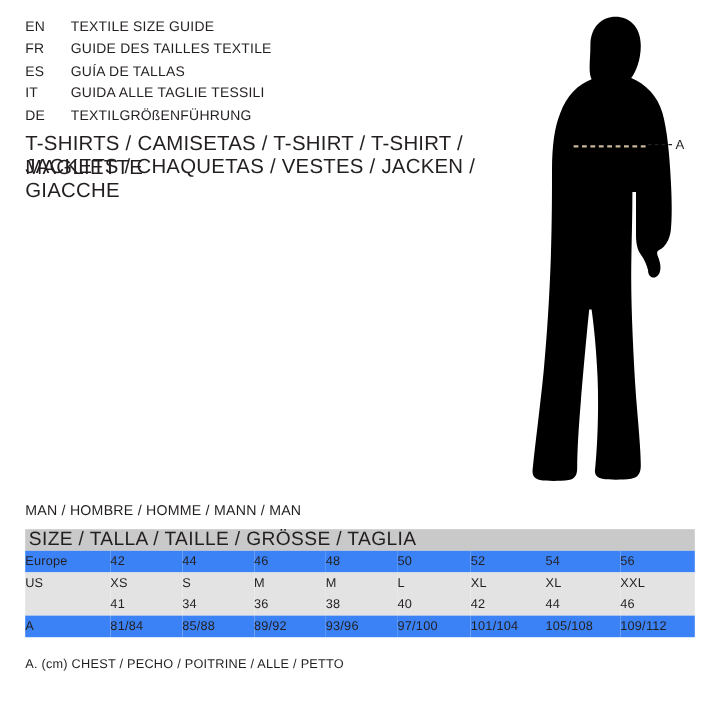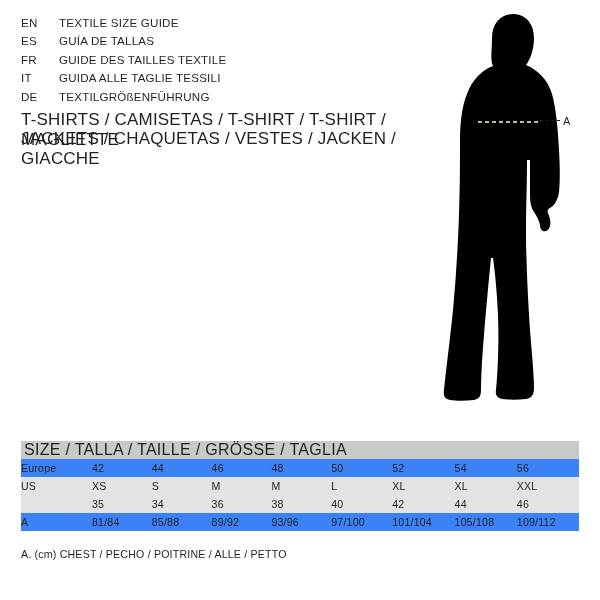--- a/index.html
+++ b/index.html
@@ -145,26 +145,26 @@
 <body>
 
 <div class="page">
 
   <div class="lang-block">
     <div class="lang-row">
       <span class="lang-code">EN</span>
       <span class="lang-text">TEXTILE SIZE GUIDE</span>
     </div>
     <div class="lang-row">
+      <span class="lang-code">FR</span>
+      <span class="lang-text">GUIDE DES TAILLES TEXTILE</span>
+    </div>
+    <div class="lang-row">
       <span class="lang-code">ES</span>
       <span class="lang-text">GUÍA DE TALLAS</span>
-    </div>
-    <div class="lang-row">
-      <span class="lang-code">FR</span>
-      <span class="lang-text">GUIDE DES TAILLES TEXTILE</span>
     </div>
     <div class="lang-row">
       <span class="lang-code">IT</span>
       <span class="lang-text">GUIDA ALLE TAGLIE TESSILI</span>
     </div>
     <div class="lang-row">
       <span class="lang-code">DE</span>
       <span class="lang-text">TEXTILGRÖßENFÜHRUNG</span>
     </div>
   </div>
@@ -213,20 +213,21 @@
         C 60,112 62,96 67,84
         C 72,70 82,60 93,56
         C 90,50 92,40 92,28 Z
       "></path>
       <line x1="78" y1="112" x2="141" y2="112" stroke="#c8b89a" stroke-width="2" stroke-dasharray="4 3"></line>
     </svg>
     <div class="dash-lead"></div>
     <div class="measure-label">A</div>
   </div>
 
+  <div class="table-title">MAN / HOMBRE / HOMME / MANN / MAN</div>
 
   <table class="size-table">
     <tbody>
       <tr class="head-row">
         <td colspan="9">SIZE / TALLA / TAILLE / GRÖSSE / TAGLIA</td>
       </tr>
       <tr class="plain">
         <td class="label-cell">Europe</td>
         <td class="val-cell">42</td>
         <td class="val-cell">44</td>
@@ -243,21 +244,21 @@
         <td class="val-cell">S</td>
         <td class="val-cell">M</td>
         <td class="val-cell">M</td>
         <td class="val-cell">L</td>
         <td class="val-cell">XL</td>
         <td class="val-cell">XL</td>
         <td class="val-cell">XXL</td>
       </tr>
       <tr class="shade">
         <td class="label-cell"></td>
-        <td class="val-cell">35</td>
+        <td class="val-cell">41</td>
         <td class="val-cell">34</td>
         <td class="val-cell">36</td>
         <td class="val-cell">38</td>
         <td class="val-cell">40</td>
         <td class="val-cell">42</td>
         <td class="val-cell">44</td>
         <td class="val-cell">46</td>
       </tr>
       <tr class="plain">
         <td class="label-cell">A</td>

